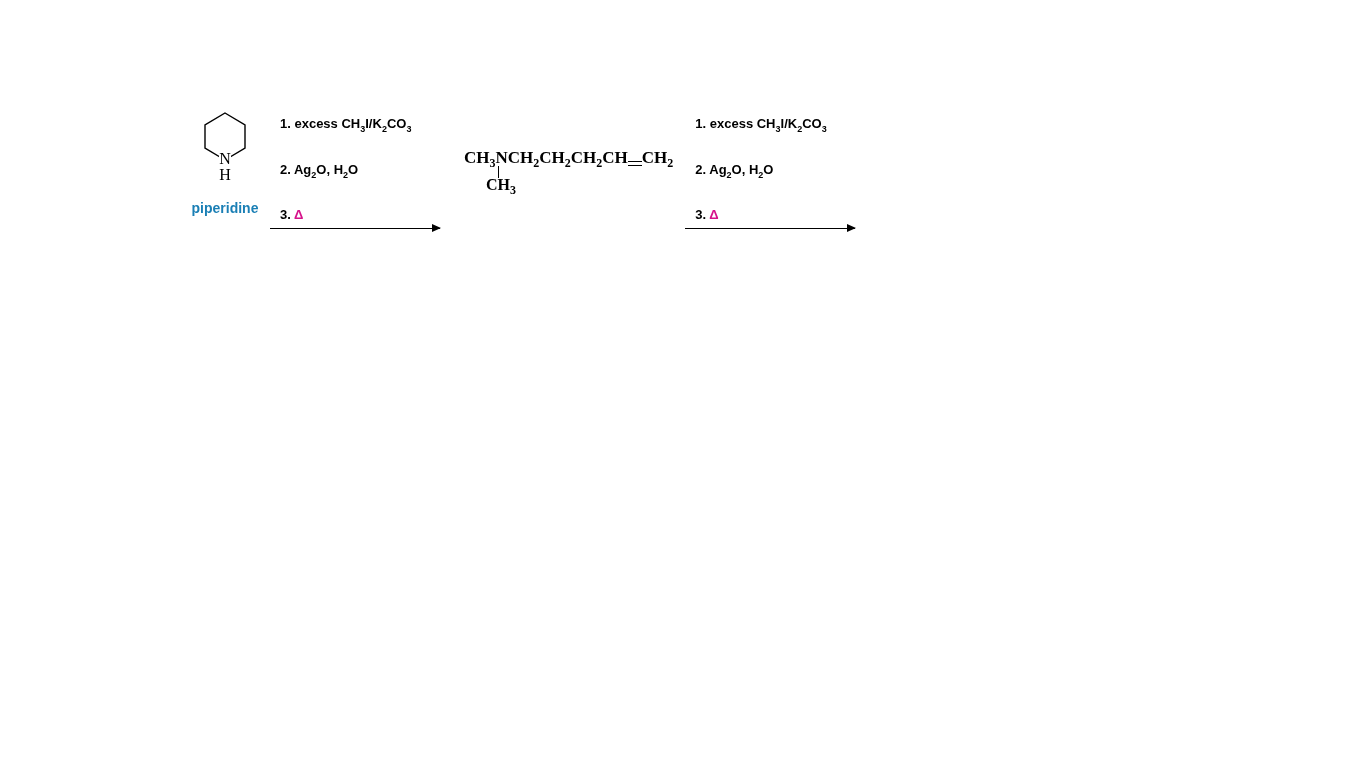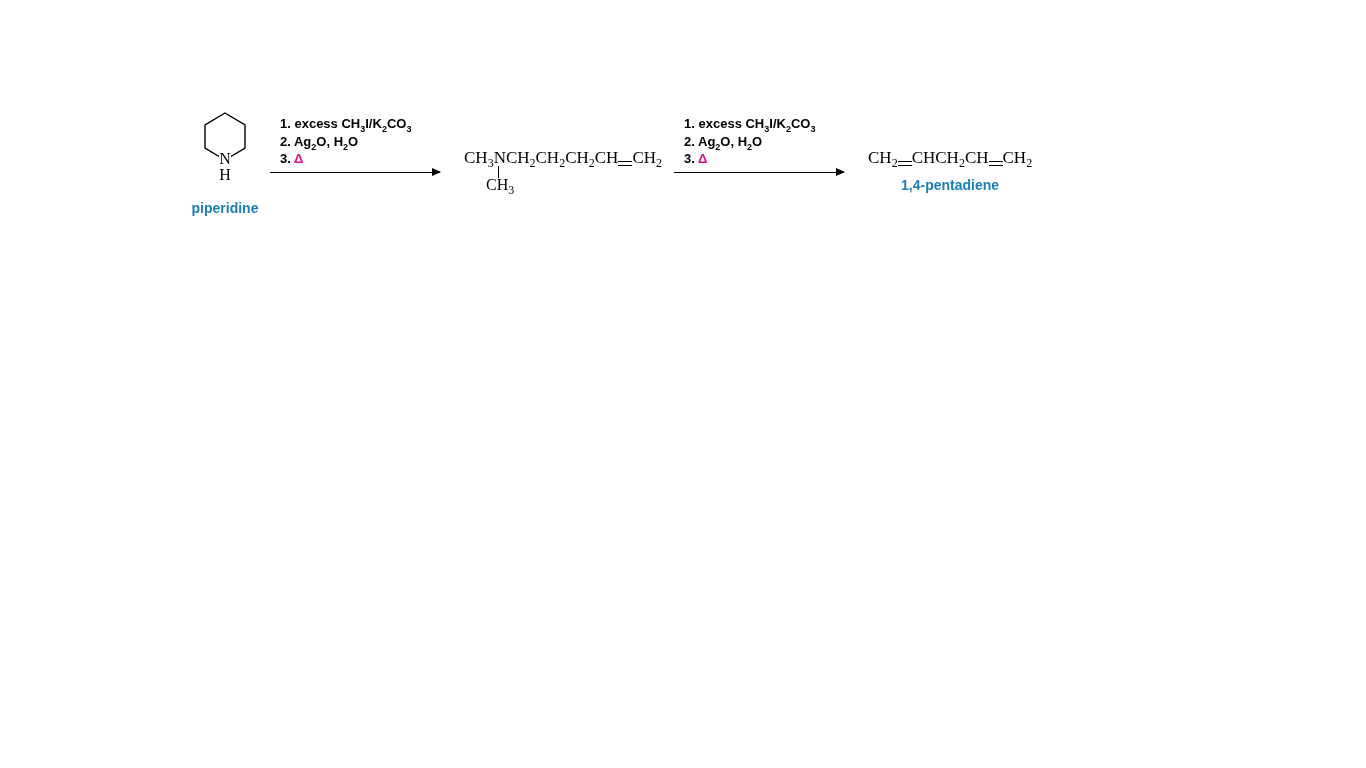--- a/index.html
+++ b/index.html
@@ -41,20 +41,21 @@
   }
   .step-block {
     display:flex;
     flex-direction: column;
     align-items:flex-start;
     font-weight:700;
     font-size:13px;
     color:#000;
     padding: 0 6px 4px 10px;
     white-space: nowrap;
+    gap: 28px;
   }
   .sub { font-size: 9px; vertical-align: sub; }
   .delta { color: #d6138b; font-weight:700; }
   .arrow-wrap {
     display:flex;
     flex-direction:column;
     align-items:flex-start;
     margin-top: 6px;
   }
   .arrow-line {
@@ -71,20 +72,21 @@
     border-left:9px solid #000;
     border-top:4.5px solid transparent;
     border-bottom:4.5px solid transparent;
   }
   .formula {
     font-family: "Times New Roman", Times, serif;
     font-size: 17px;
     color:#000;
     white-space: nowrap;
     position: relative;
+    font-weight: bold;
   }
   .fsub { font-size: 12px; vertical-align: sub; }
   .dbond {
     display:inline-block;
     width:14px;
     position:relative;
     top:-3px;
   }
   .dbond::before, .dbond::after {
     content:"";
@@ -154,20 +156,14 @@
       <div>
         <span>2.  Ag</span><span class="sub">2</span><span>O, H</span><span class="sub">2</span><span>O</span>
       </div>
       <div>
         <span>3.  </span><span class="delta">Δ</span>
       </div>
     </div>
     <div class="arrow-line" style="width:170px;"></div>
   </div>
 
-  <div class="col" style="margin-left:14px; margin-top:38px;">
-    <div class="formula">
-      <span>CH</span><span class="fsub">2</span><span class="dbond"></span><span>CHCH</span><span class="fsub">2</span><span>CH</span><span class="dbond"></span><span>CH</span><span class="fsub">2</span>
-    </div>
-    <div class="label-blue" style="margin-top:6px;">1,4-pentadiene</div>
-  </div>
 
 </div>
 
 </body></html>

